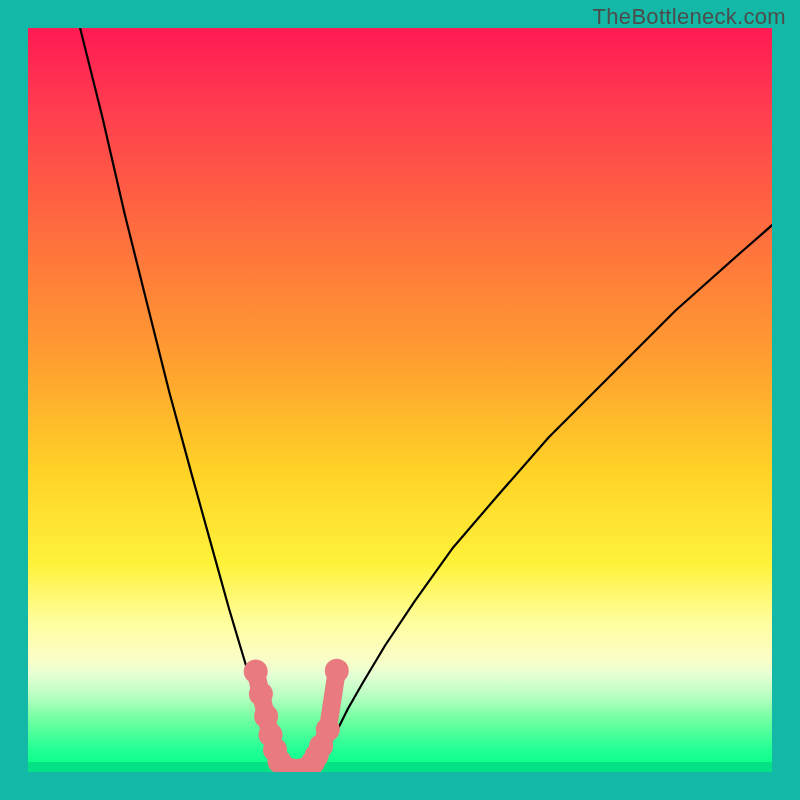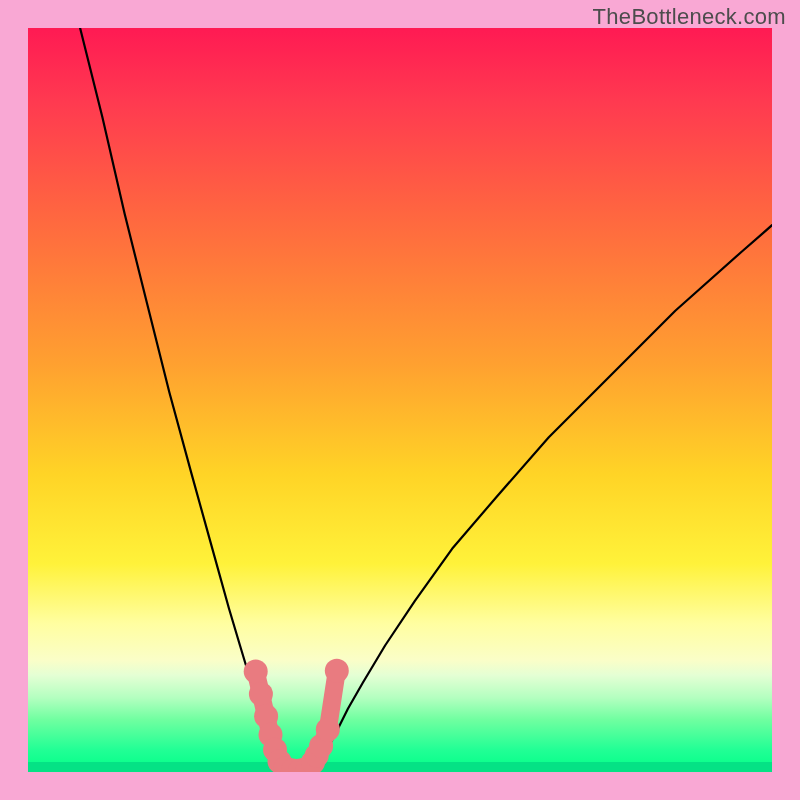--- a/index.html
+++ b/index.html
@@ -7,21 +7,21 @@
     padding: 0;
     width: 800px;
     height: 800px;
     overflow: hidden;
     font-family: Arial, Helvetica, sans-serif;
   }
   .root {
     position: relative;
     width: 800px;
     height: 800px;
-    background: #f9a8d4;
+    background: #14b8a6;
   }
   .plot-area {
     position: absolute;
     left: 28px;
     top: 28px;
     width: 744px;
     height: 744px;
     overflow: hidden;
   }
   

